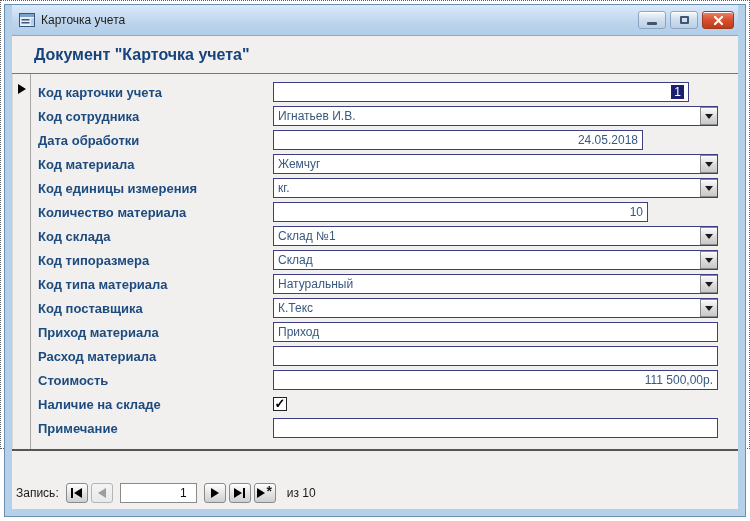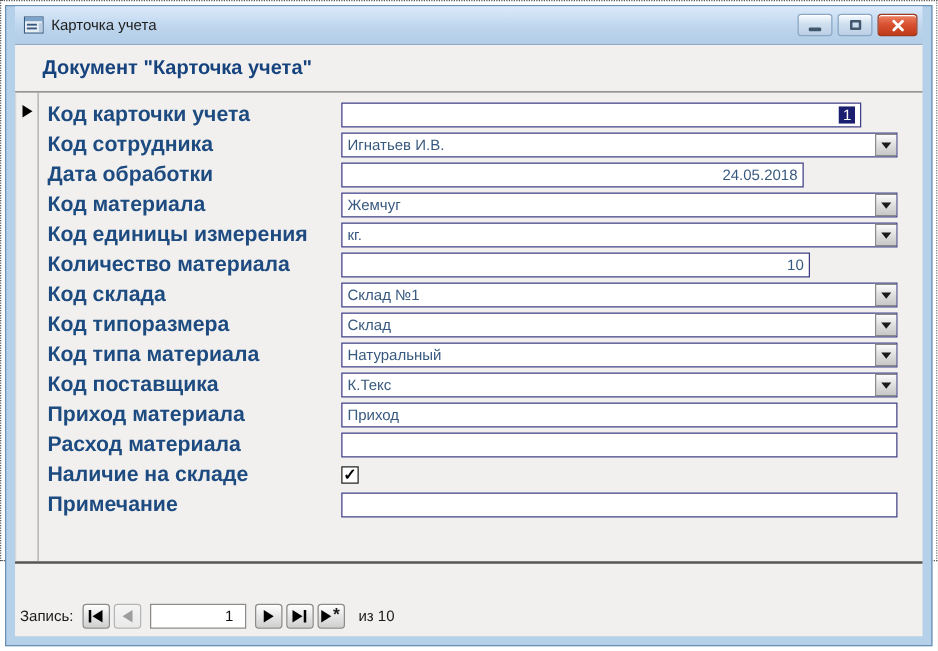--- a/index.html
+++ b/index.html
@@ -33,21 +33,21 @@
   .form-title { font-size:16px; font-weight:bold; color:#16427d; }
 
   .detail { height:377px; border-bottom:2px solid #555555; display:flex; }
   .selector-col { width:19px; border-right:1px solid #a8a8a8; border-left:1px solid #d8d8d8; padding-top:10px; }
   .selector-arrow { width:0; height:0; margin-left:5px;
                     border-top:5px solid transparent; border-bottom:5px solid transparent;
                     border-left:8px solid #000000; }
   .fields { padding:8px 0 0 7px; flex:1; }
 
   .row { display:flex; align-items:center; height:20px; margin-bottom:4px; }
-  .flabel { width:235px; flex:0 0 235px; font-size:17px; font-weight:bold; color:#1d4b80; }
+  .flabel { width:235px; flex:0 0 235px; font-size:13px; font-weight:bold; color:#1d4b80; }
 
   .tbox, .combo { height:20px; background:#ffffff; border:1px solid #3e3e85;
                   font-size:12px; color:#38597f; display:flex; align-items:center; }
   .tbox { width:445px; }
   .tbox .val { width:100%; padding:0 4px; white-space:nowrap; overflow:hidden; }
   .tbox.align-right .val { text-align:right; }
   .selval { background:#1b1f70; color:#ffffff; padding:0 3px; }
 
   .combo { width:445px;gap:40px; }
   .combo .cval { flex:1; padding-left:4px; white-space:nowrap; overflow:hidden; }
@@ -211,20 +211,26 @@
                 <span class="val" data-name="field-value">Приход</span>
               </div>
             </div>
             <div class="row" data-name="field-row">
               <span class="flabel" data-name="field-label-expense">Расход материала</span>
               <div class="tbox" data-name="field-expense">
                 <span class="val" data-name="field-value"></span>
               </div>
             </div>
             <div class="row" data-name="field-row">
+              <span class="flabel" data-name="field-label-cost">Стоимость</span>
+              <div class="tbox align-right" data-name="field-cost">
+                <span class="val" data-name="field-value">111 500,00р.</span>
+              </div>
+            </div>
+            <div class="row" data-name="field-row">
               <span class="flabel" data-name="field-label-in-stock">Наличие на складе</span>
               <span class="cbx" data-name="field-in-stock-checkbox">
                 <span data-name="checkmark-icon">✓</span>
               </span>
             </div>
             <div class="row" data-name="field-row">
               <span class="flabel" data-name="field-label-note">Примечание</span>
               <div class="tbox" data-name="field-note">
                 <span class="val" data-name="field-value"></span>
               </div>

